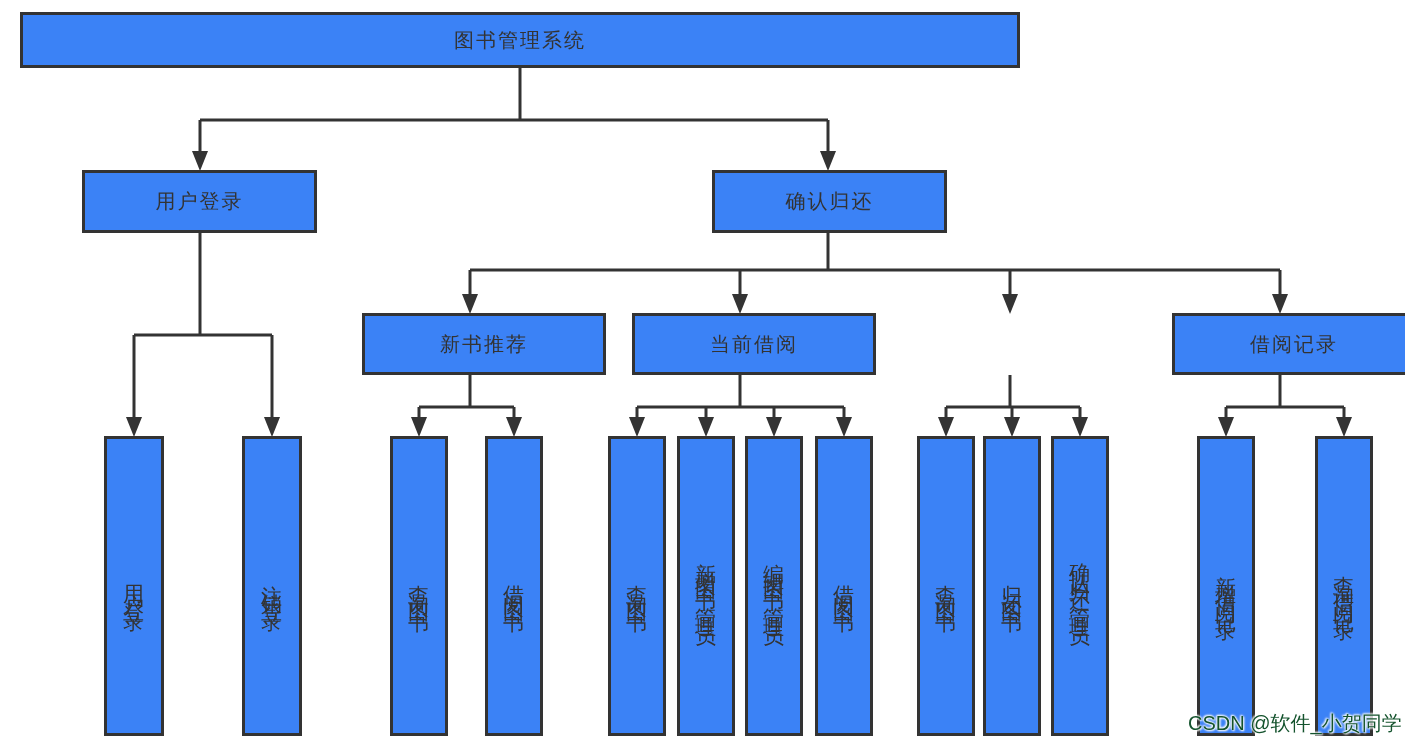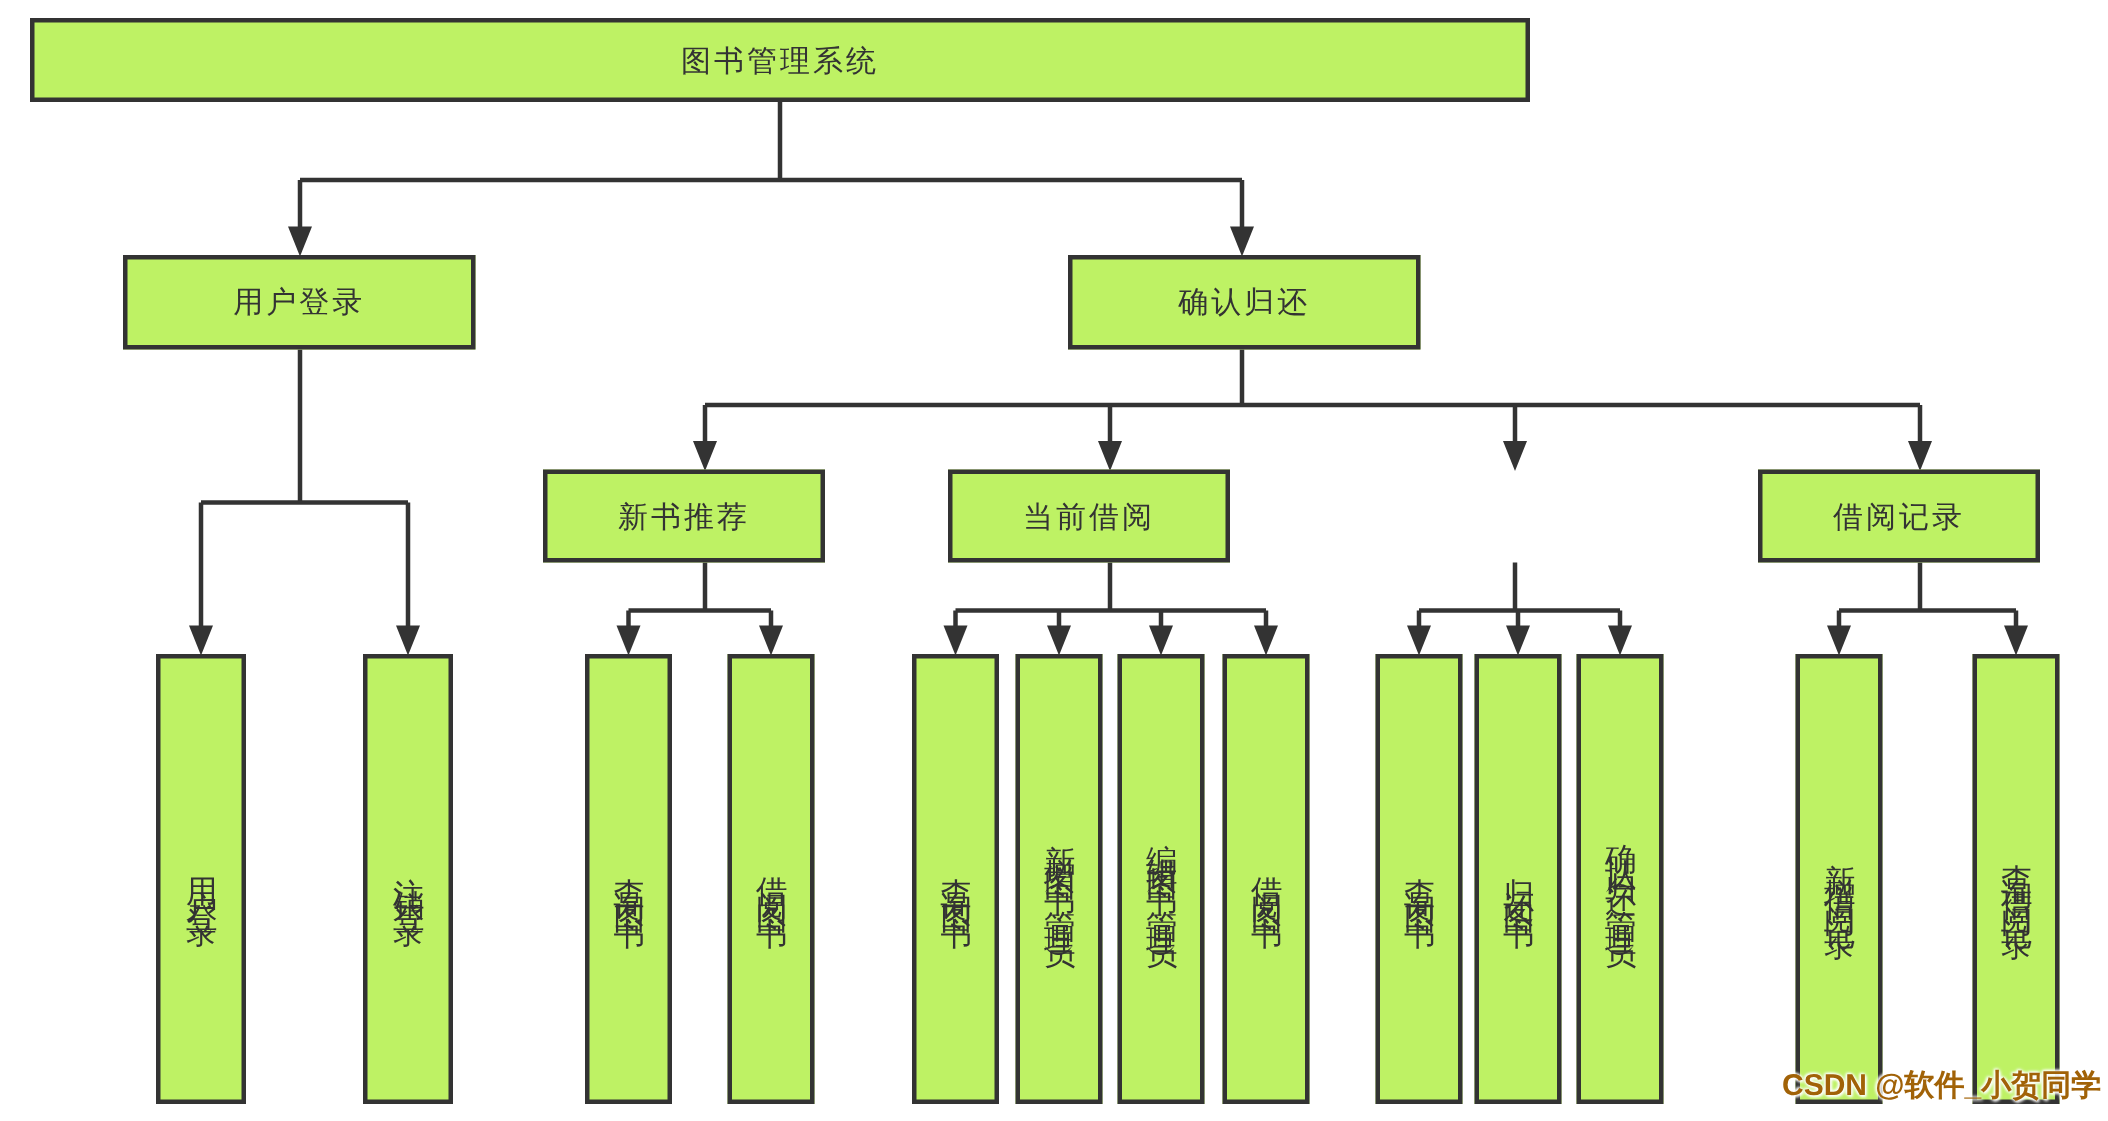--- a/index.html
+++ b/index.html
@@ -7,53 +7,52 @@
     position:relative;
     width:1405px;height:747px;
     background:#ffffff;
     font-family:"Liberation Sans","DejaVu Sans",sans-serif;
     overflow:hidden;
   }
   #wires{position:absolute;left:0;top:0;z-index:1;}
   .node{
     position:absolute;
     box-sizing:border-box;
-    background:#bef264;
+    background:#3b82f6;
     border:3px solid #333333;
     display:flex;align-items:center;justify-content:center;
     z-index:2;
     color:#333333;
   }
   .hlabel{
     font-size:20px;
     letter-spacing:2px;
     color:#333333;
     white-space:nowrap;
   }
   .root{left:20px;top:12px;width:1000px;height:56px;}
   .lvl2{top:170px;width:235px;height:63px;}
-  .lvl3{top:313px;width:188px;height:62px;}
+  .lvl3{top:313px;width:244px;height:62px;}
   .leaf{top:436px;width:60px;height:300px;}
   .vtext{
     writing-mode:vertical-rl;
     text-orientation:mixed;
     font-size:21px;
     letter-spacing:9px;
     color:#333333;
     line-height:1;
   }
   #watermark{
     position:absolute;
     left:1188px;top:710px;
     z-index:5;
     font-size:20px;
-    color:#a16207;
+    color:#14532d;
     white-space:nowrap;
     text-shadow:0 0 2px #fff,0 0 3px #fff,1px 1px 2px #fff,-1px -1px 2px #fff;
-    font-weight:bold;
   }
 </style>
 </head>
 <body>
 
 <div id="canvas">
 
   <svg id="wires" width="1405" height="747" viewBox="0 0 1405 747">
     <g stroke="#333333" stroke-width="3" fill="none">
 

